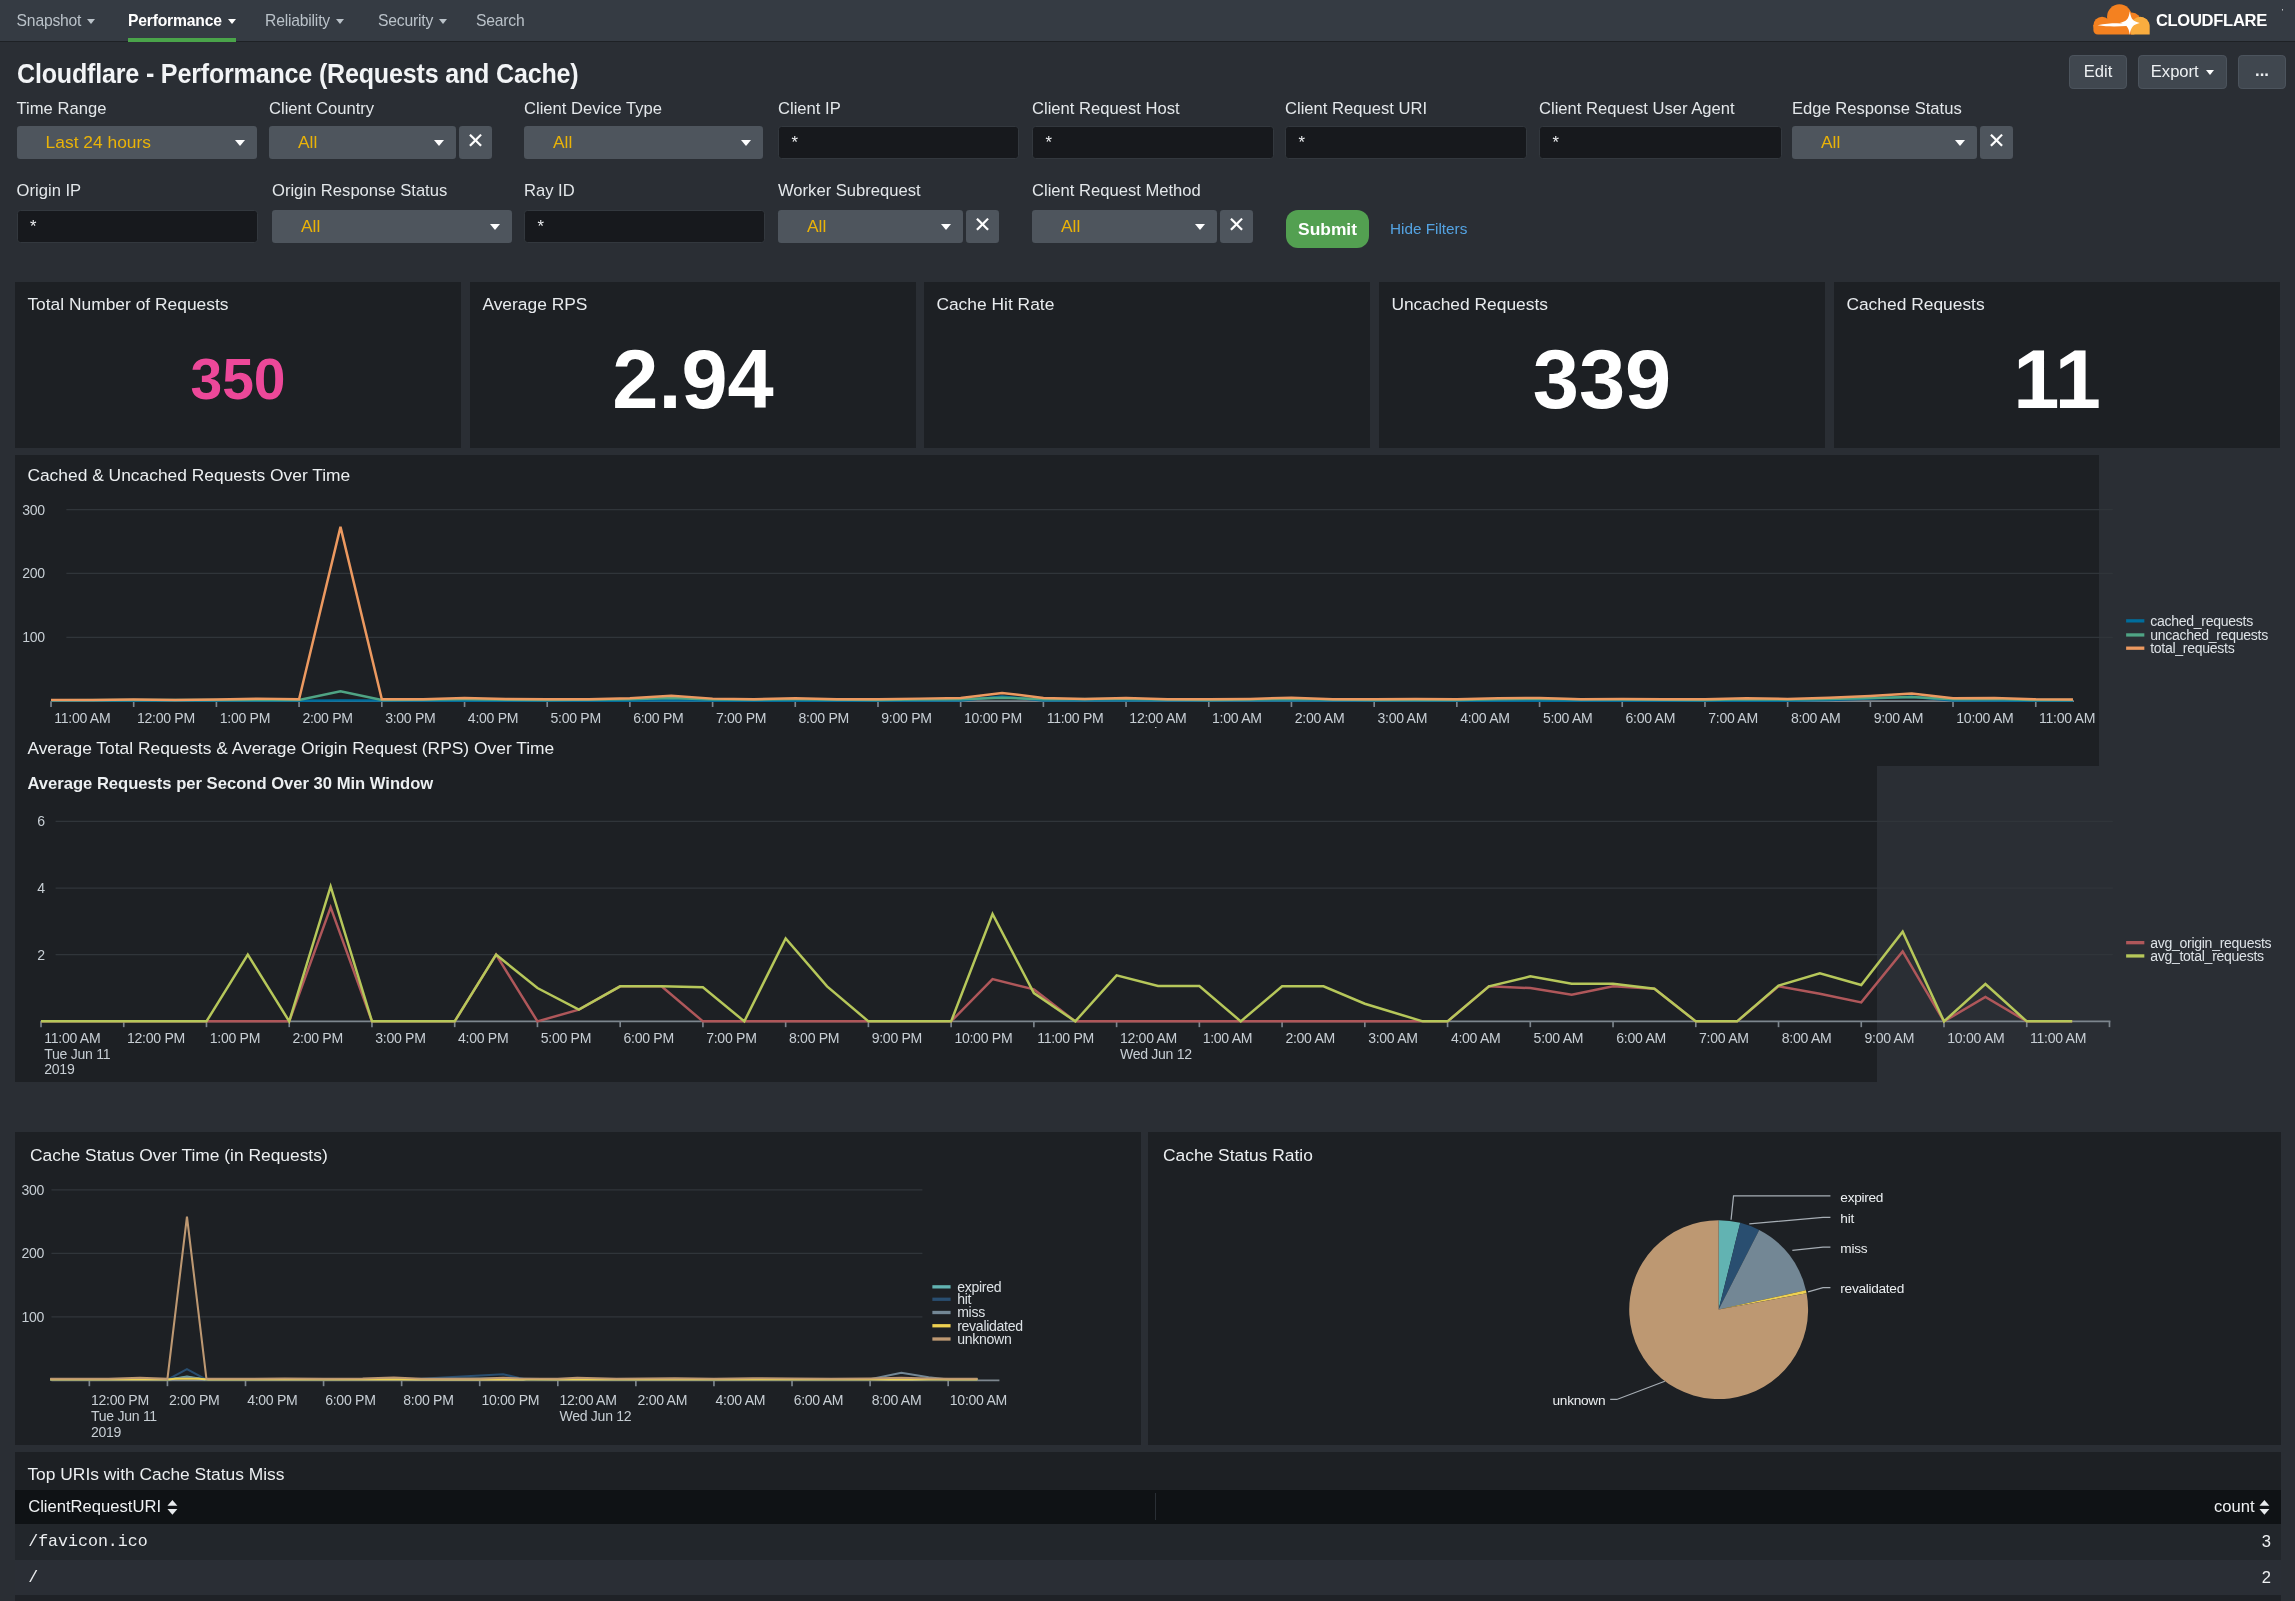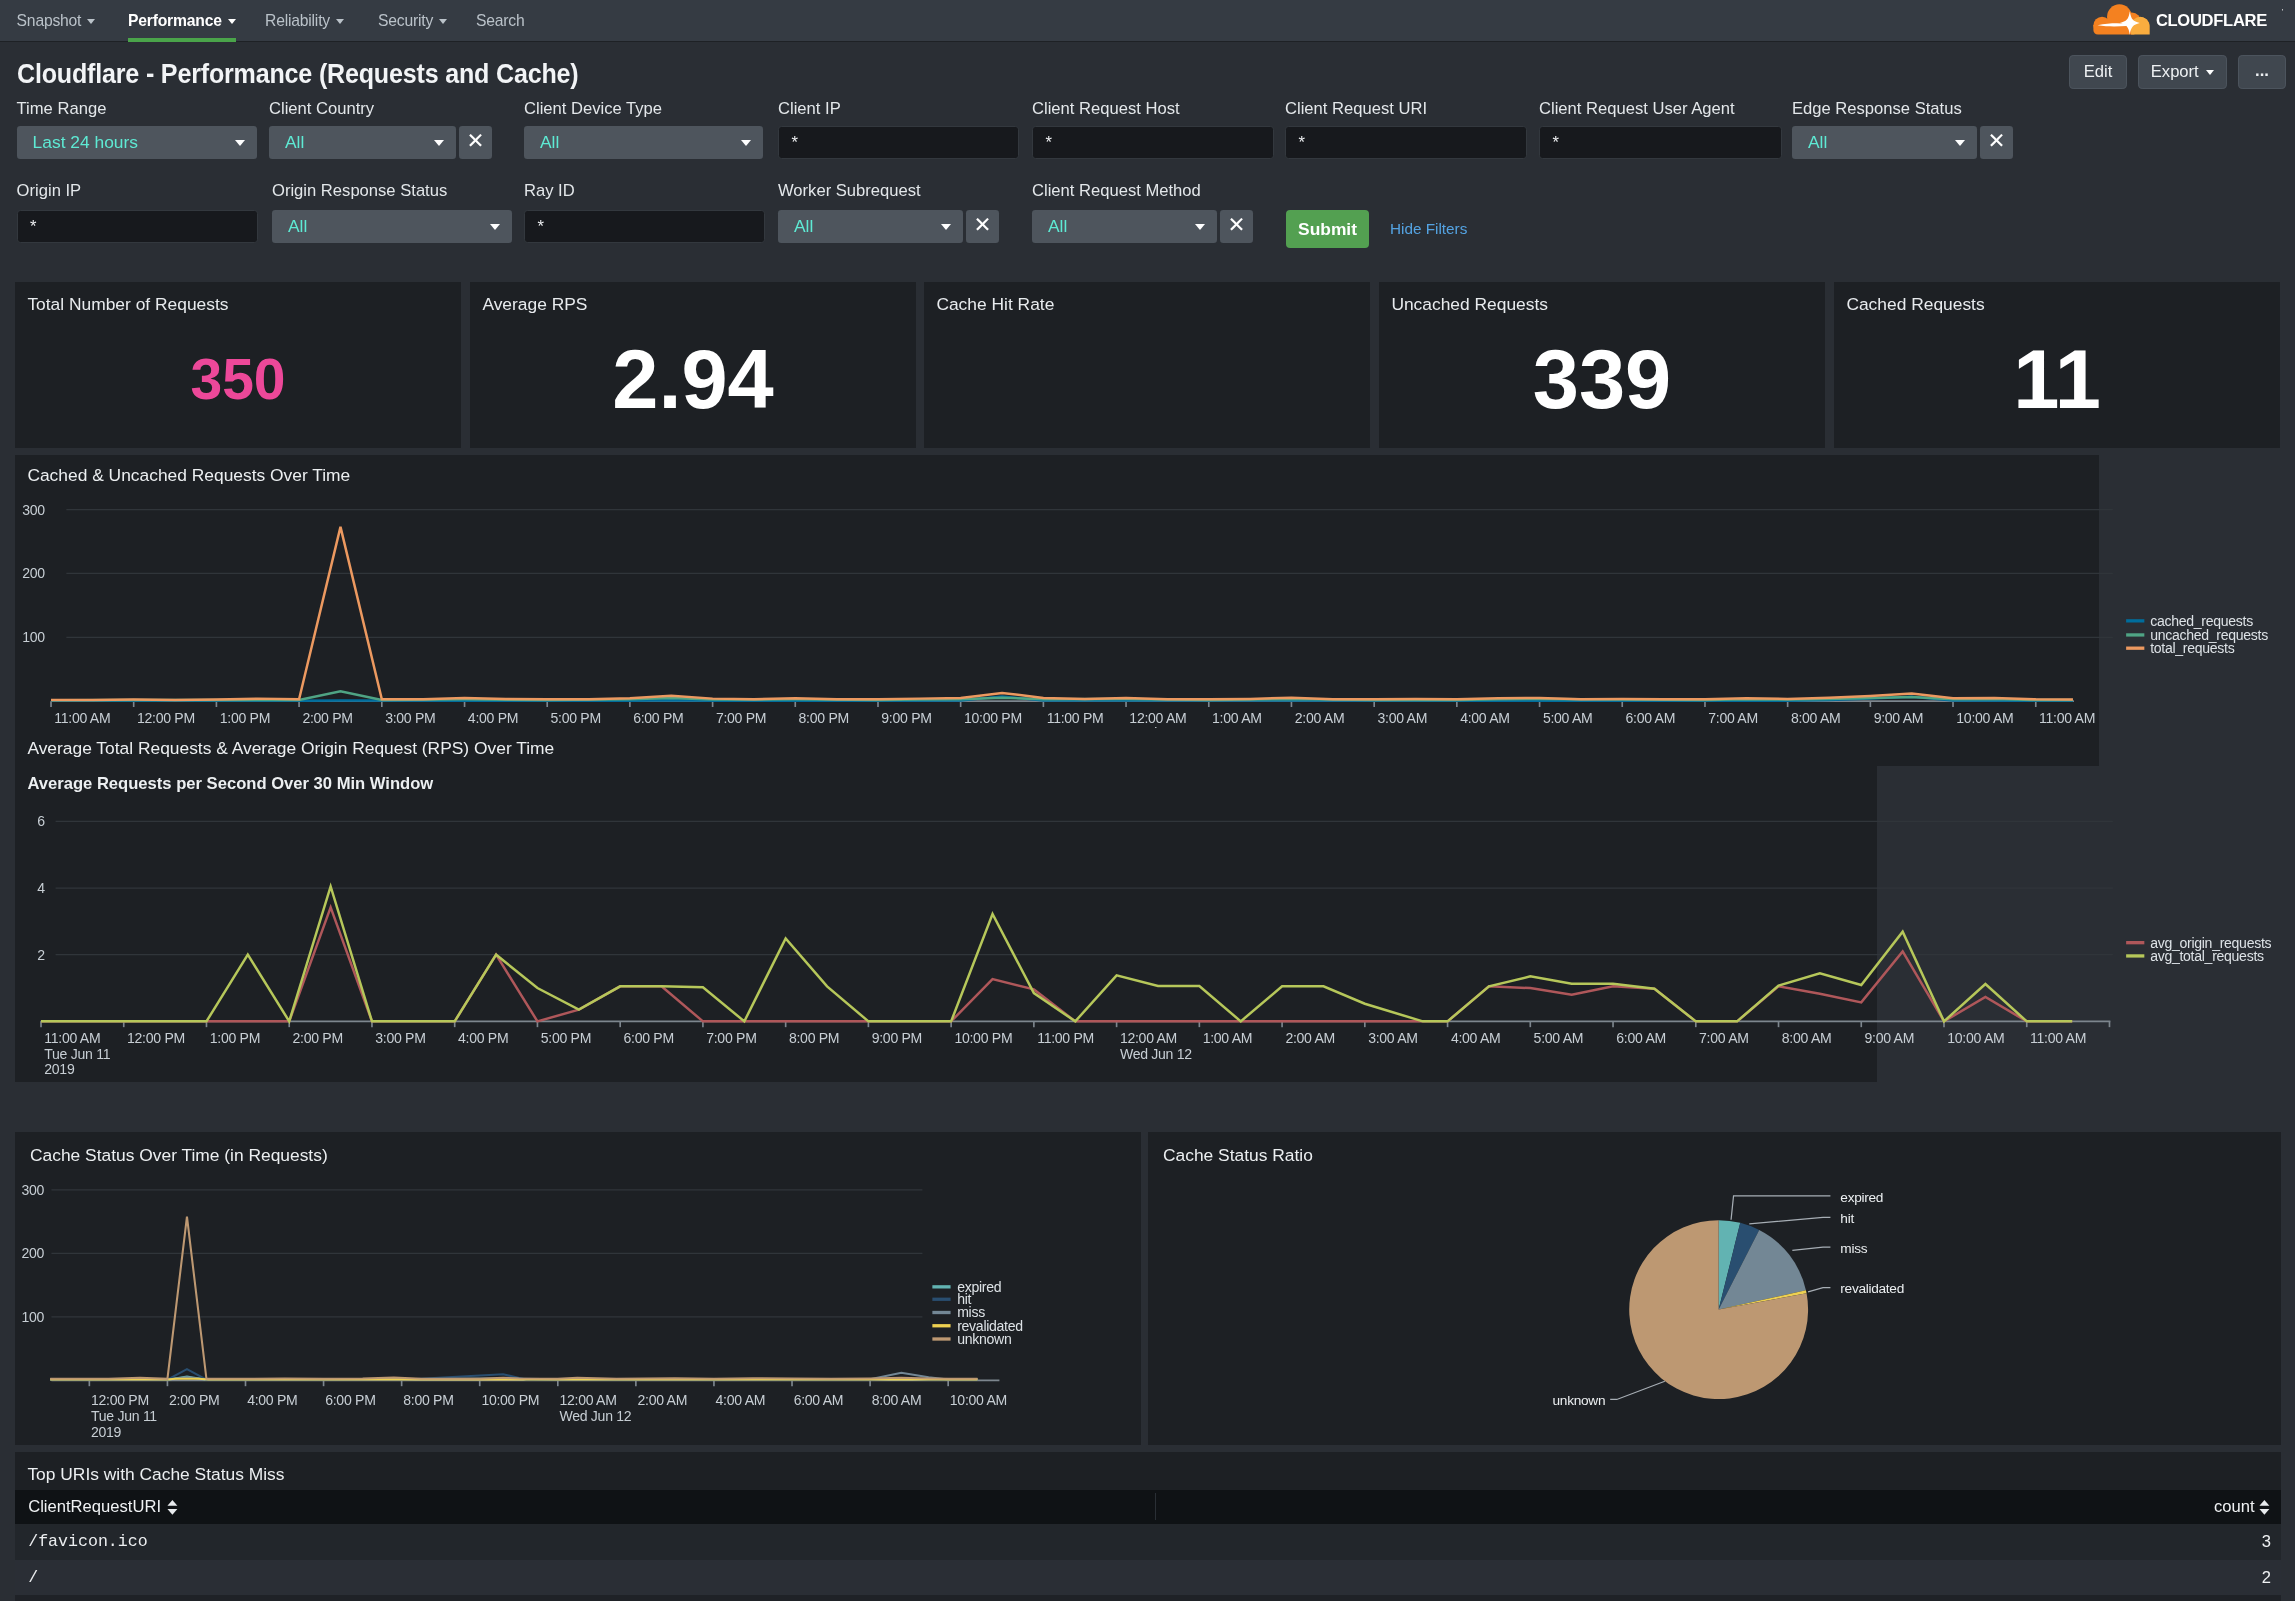--- a/index.html
+++ b/index.html
@@ -9,22 +9,22 @@
 .nav .it{position:absolute;top:0;height:42px;line-height:41px;font-size:15.7px;letter-spacing:-0.2px;color:#bac2c9;white-space:nowrap}
 .nav .it b{color:#fff;font-weight:bold}
 .caret{display:inline-block;width:0;height:0;border-left:4.6px solid transparent;
  border-right:4.6px solid transparent;border-top:5.4px solid #bac2c9;margin-left:5.8px;vertical-align:1.7px}
 .caret.w{border-top-color:#fff}
 .uline{position:absolute;left:128px;top:38px;width:108px;height:4.1px;background:#4aa44a}
 .title{position:absolute;left:17.4px;top:58px;font-size:28px;font-weight:bold;color:#f2f4f6;letter-spacing:-0.2px;transform:scaleX(0.895);transform-origin:0 0;white-space:nowrap}
 .hbtn{position:absolute;top:55px;height:34px;background:#40474f;border:0.8px solid #4c545d;border-radius:4.1px;
  color:#eef1f3;font-size:16.6px;text-align:center}
 .flabel{position:absolute;font-size:16.6px;color:#e3e7ea;white-space:nowrap}
-.sel{position:absolute;height:33px;background:#4e555d;border-radius:3.3px;color:#5eead4;font-size:17.4px;
- line-height:33px;padding-left:16px;white-space:nowrap}
+.sel{position:absolute;height:33px;background:#4e555d;border-radius:3.3px;color:#eab308;font-size:17.4px;
+ line-height:33px;padding-left:29px;white-space:nowrap}
 .sel .sc{position:absolute;right:11.6px;top:14px;width:0;height:0;border-left:5.8px solid transparent;
  border-right:5.8px solid transparent;border-top:6.6px solid #fff}
 .xbtn{position:absolute;height:33px;width:33px;background:#4e555d;border-radius:3.3px;color:#fff;
  font-size:21.5px;line-height:31px;text-align:center;font-weight:400}
 .inp{position:absolute;height:33px;background:#17191d;border:0.8px solid #33383e;border-radius:3.3px;
  color:#eef0f2;font-size:16.6px;line-height:31px;padding-left:12.4px}
 .panel{position:absolute;background:#1d2024}
 .ptitle{position:absolute;left:12.4px;top:10px;font-size:17.4px;color:#eceff1;white-space:nowrap}
 .kpilab{position:absolute;left:12.4px;top:11.6px;font-size:17.4px;color:#e8ebee;white-space:nowrap}
 svg text{font-family:"Liberation Sans",sans-serif;letter-spacing:-0.35px}
@@ -80,21 +80,21 @@
 <div class="inp" style="left:1539px;top:126px;width:243px">*</div>
 <div class="sel" style="left:1792px;top:126px;width:185px">All<span class="sc"></span></div>
 <div class="xbtn" style="left:1980px;top:126px">✕</div>
 <div class="inp" style="left:16.6px;top:210px;width:241px">*</div>
 <div class="sel" style="left:272px;top:210px;width:240px">All<span class="sc"></span></div>
 <div class="inp" style="left:524px;top:210px;width:241px">*</div>
 <div class="sel" style="left:778px;top:210px;width:185px">All<span class="sc"></span></div>
 <div class="xbtn" style="left:966px;top:210px">✕</div>
 <div class="sel" style="left:1032px;top:210px;width:185px">All<span class="sc"></span></div>
 <div class="xbtn" style="left:1220px;top:210px">✕</div>
-<div class="abs" style="left:1286px;top:210px;width:83px;height:38px;background:#53a051;border-radius:4px;color:#fff;font-size:17.4px;font-weight:bold;line-height:38px;text-align:center">Submit</div>
+<div class="abs" style="left:1286px;top:210px;width:83px;height:38px;background:#53a051;border-radius:12px;color:#fff;font-size:17.4px;font-weight:bold;line-height:38px;text-align:center">Submit</div>
 <div class="abs" style="left:1390px;top:220px;font-size:15.3px;color:#54a3e2">Hide Filters</div>
 <div class="panel" style="left:15px;top:282px;width:446px;height:166px">
 <div class="kpilab">Total Number of Requests</div>
 <div class="abs" style="left:0;width:100%;top:56px;font-size:57px;font-weight:bold;color:#ec4899;text-align:center;line-height:83px">350</div>
 </div>
 <div class="panel" style="left:470px;top:282px;width:446px;height:166px">
 <div class="kpilab">Average RPS</div>
 <div class="abs" style="left:0;width:100%;top:56px;font-size:83px;font-weight:bold;color:#fff;text-align:center;line-height:83px">2.94</div>
 </div>
 <div class="panel" style="left:924px;top:282px;width:446px;height:166px">

